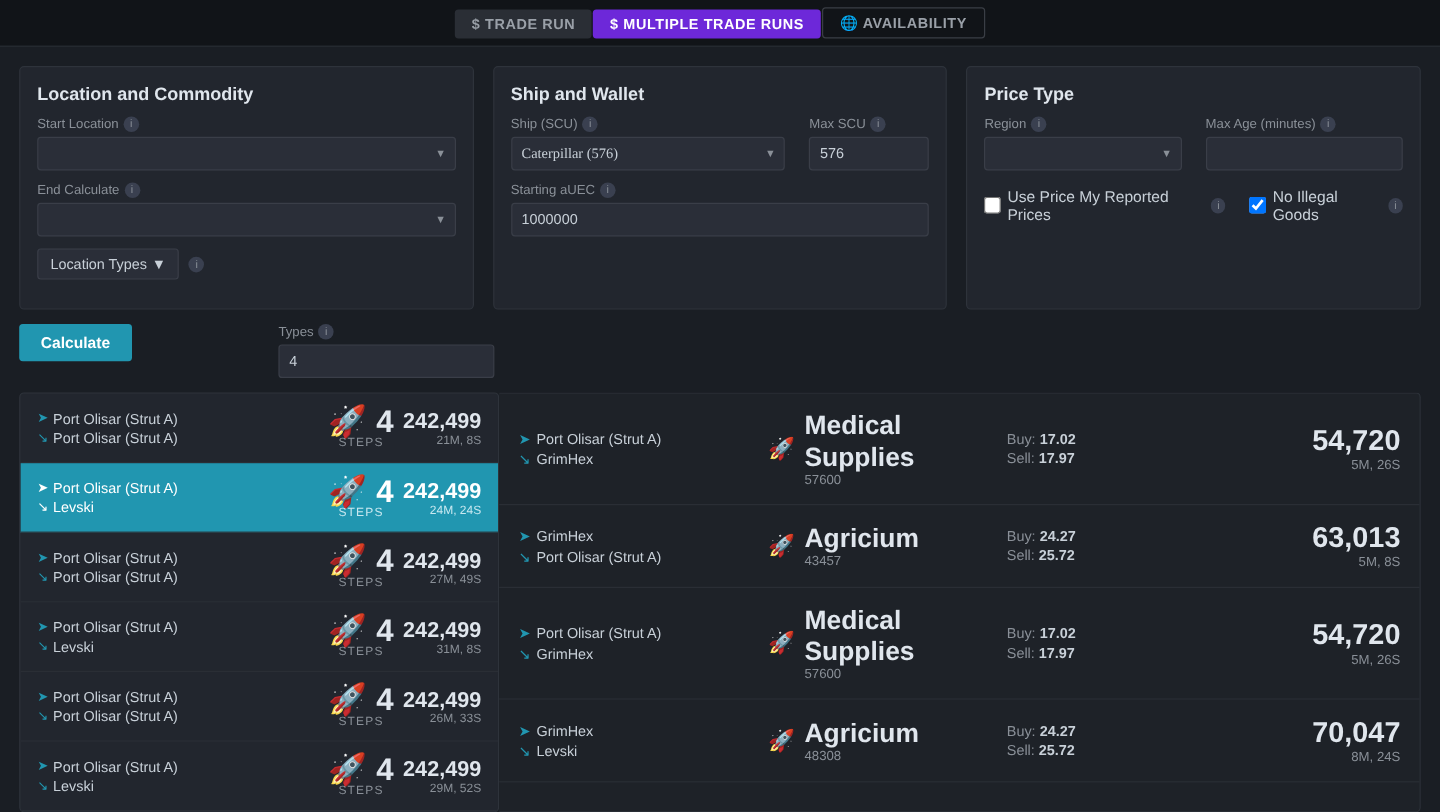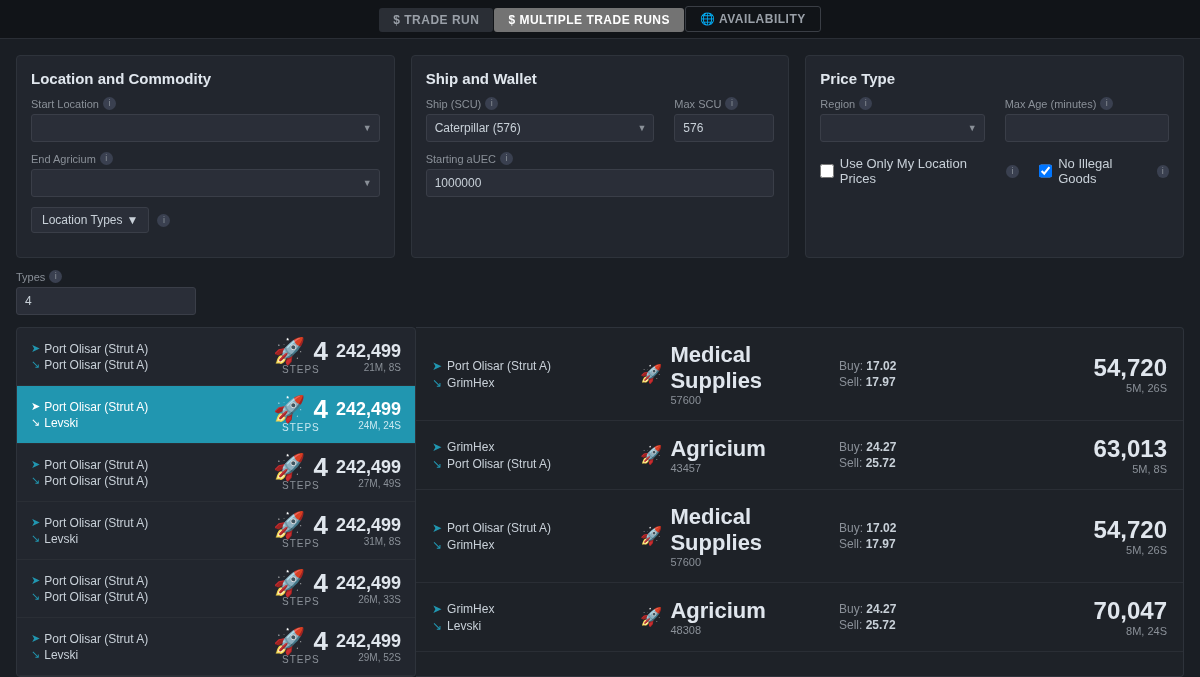--- a/index.html
+++ b/index.html
@@ -27,21 +27,21 @@
       cursor: pointer;
       font-size: 12px;
       font-weight: bold;
       letter-spacing: 0.5px;
     }
     .nav-btn.trade-run {
       background: #2a2e35;
       color: #9aa0a8;
     }
     .nav-btn.multiple-trade-runs {
-      background: #737373;
+      background: #6d28d9;
       color: #fff;
     }
     .nav-btn.availability {
       background: transparent;
       color: #9aa0a8;
       border: 1px solid #3a3e45;
     }
 
     
     .main-container {
@@ -102,20 +102,21 @@
       width: 100%;
       background: #2a2e38;
       border: 1px solid #3a3e48;
       color: #c8d0d8;
       padding: 6px 8px;
       border-radius: 3px;
       font-size: 12px;
       appearance: none;
       -webkit-appearance: none;
       position: relative;
+      font-family: Liberation Serif, serif;
     }
 
     .select-wrapper {
       position: relative;
     }
     .select-wrapper::after {
       content: '▼';
       position: absolute;
       right: 8px;
       top: 50%;
@@ -393,21 +394,21 @@
         </div>
         <div class="select-wrapper">
           <select class="form-select">
             <option value=""></option>
           </select>
         </div>
       </div>
 
       <div class="form-row">
         <div class="form-label">
-          <span>End Agricium</span>
+          <span>End Calculate</span>
           <span class="info-icon">i</span>
         </div>
         <div class="select-wrapper">
           <select class="form-select">
             <option value=""></option>
           </select>
         </div>
       </div>
 
       <div class="form-row">
@@ -472,33 +473,36 @@
             <span>Max Age (minutes)</span>
             <span class="info-icon">i</span>
           </div>
           <input type="text" class="form-input" style="">
         </div>
       </div>
 
       <div class="inline-row" style="gap:20px;margin-top:4px;">
         <div class="checkbox-wrapper">
           <input type="checkbox" style="">
-          <label>Use Only My Location Prices</label>
+          <label>Use Price My Reported Prices</label>
           <span class="info-icon">i</span>
         </div>
         <div class="checkbox-wrapper">
           <input type="checkbox" checked="" style="">
           <label>No Illegal Goods</label>
           <span class="info-icon">i</span>
         </div>
       </div>
     </div>
   </div>
 
   <div class="calculate-area">
+    <div class="calculate-left">
+      <button class="calculate-btn">Calculate</button>
+    </div>
     <div class="jumps-area">
       <div class="form-label">
         <span>Types</span>
         <span class="info-icon">i</span>
       </div>
       <input type="text" class="form-input" value="4" style="">
     </div>
   </div>
 
   <div class="results-container">

